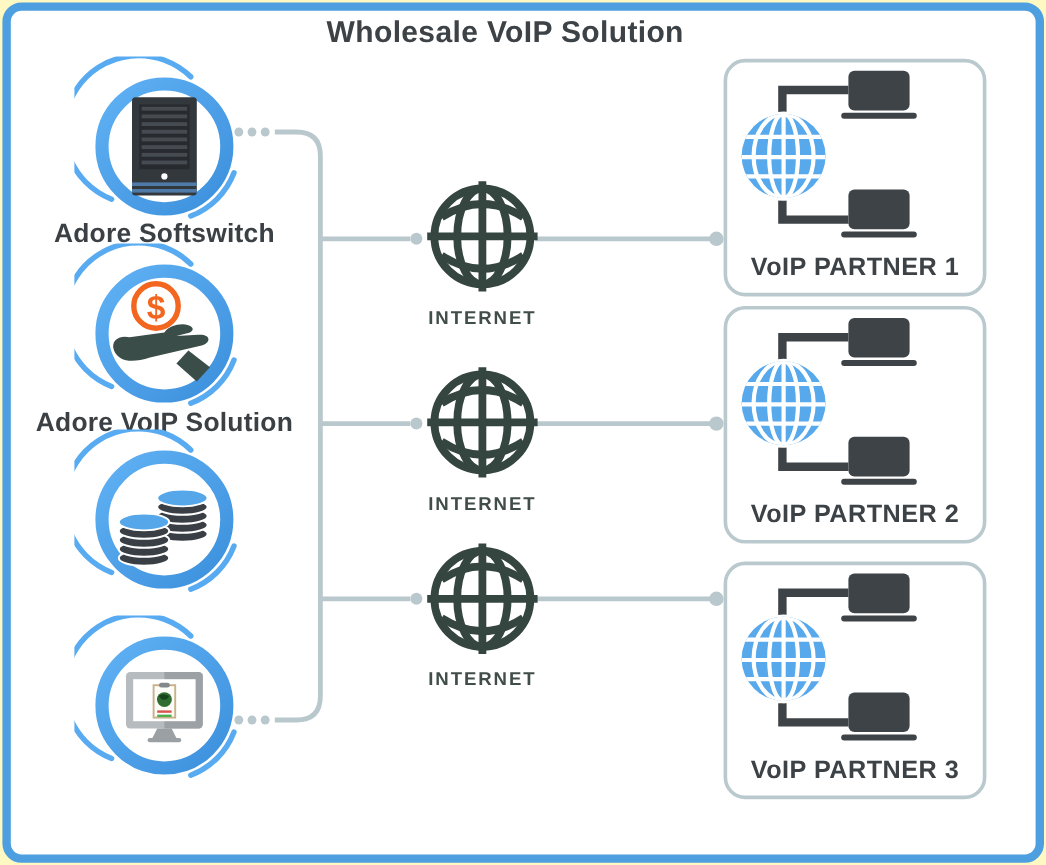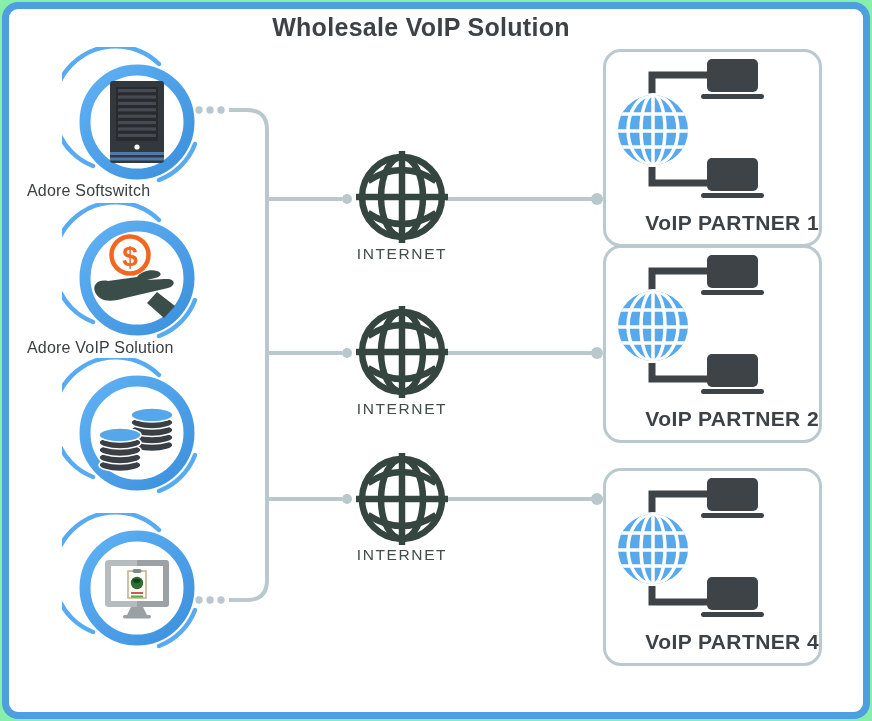--- a/index.html
+++ b/index.html
@@ -1,46 +1,46 @@
 <!DOCTYPE html>
 <html><head>
 <meta charset="utf-8">
 <style>
   html,body{margin:0;padding:0;background:#fff;}
   .canvas{
     position:relative;width:872px;height:721px;overflow:hidden;
-    font-family:"Liberation Sans",sans-serif;background:#86efac;
+    font-family:"Liberation Sans",sans-serif;background:#fef9c3;
   }
   .frame{
     position:absolute;left:2px;top:2px;width:868px;height:717px;
     box-sizing:border-box;border:7px solid #4d9fe0;border-radius:16px;background:#ffffff;
   }
   .title{
     position:absolute;left:0;top:13px;width:842px;text-align:center;
     font-size:25px;font-weight:600;color:#3d4246;letter-spacing:.3px;
   }
   .wires{position:absolute;left:0;top:0;width:872px;height:721px;}
   .lnode{position:absolute;width:150px;height:150px;}
   .badge{position:absolute;left:0;top:0;width:150px;height:150px;}
   .llabel{
-    position:absolute;width:220px;
-    font-size:16px;font-weight:400;color:#3b4044;letter-spacing:.2px;
+    position:absolute;width:220px;text-align:center;
+    font-size:22px;font-weight:700;color:#3b4044;letter-spacing:.2px;
   }
   .iglobe{position:absolute;width:96px;height:96px;}
   .ilabel{
     position:absolute;width:160px;text-align:center;
-    font-size:15.5px;font-weight:400;color:#414d48;letter-spacing:1.6px;
+    font-size:15.5px;font-weight:700;color:#414d48;letter-spacing:1.6px;margin-top:12px;
   }
   .pbox{
     position:absolute;left:603px;width:219px;height:198px;box-sizing:border-box;
     border:3px solid #bac9ce;border-radius:18px;background:#fff;
   }
   .pscene{position:absolute;left:0;top:0;width:213px;height:192px;}
   .plabel{
-    position:absolute;left:0;bottom:9px;width:213px;text-align:right;
+    position:absolute;left:0;bottom:9px;width:213px;text-align:center;
     font-size:21px;font-weight:600;color:#3d4246;letter-spacing:.4px;
   }
 </style>
 </head>
 <body>
 
 <svg width="0" height="0" style="position:absolute" aria-hidden="true">
   <defs>
     <linearGradient id="ringGrad" x1="0" y1="0" x2="1" y2="1">
       <stop offset="0" stop-color="#60b1f4"></stop>
@@ -229,21 +229,21 @@
           <ellipse rx="25" ry="35"></ellipse>
           <line x1="-35" y1="-16" x2="35" y2="-16"></line>
           <line x1="-35" y1="1" x2="35" y2="1"></line>
           <line x1="-35" y1="17" x2="35" y2="17"></line>
         </g>
       </g>
     </svg>
     <div class="plabel">VoIP PARTNER 1</div>
   </div>
 
-  <div class="pbox" style="top:245px">
+  <div class="pbox" style="top:255px">
     <svg class="pscene" viewBox="0 0 213 192">
       <g stroke="#3e4347" stroke-width="7" fill="none">
         <path d="M46,45 V23 H101"></path>
         <path d="M46,115 V131 H101"></path>
       </g>
       <g fill="#3e4347">
         <rect x="101" y="7" width="51" height="33" rx="5"></rect>
         <rect x="95" y="42" width="63" height="5" rx="2.5"></rect>
         <rect x="101" y="106" width="51" height="33" rx="5"></rect>
         <rect x="95" y="141" width="63" height="5" rx="2.5"></rect>
@@ -282,15 +282,15 @@
         <g clip-path="url(#bglobeClip)" stroke="#ffffff" stroke-width="3.5" fill="none">
           <line x1="0" y1="-35" x2="0" y2="35"></line>
           <ellipse rx="12" ry="35"></ellipse>
           <ellipse rx="25" ry="35"></ellipse>
           <line x1="-35" y1="-16" x2="35" y2="-16"></line>
           <line x1="-35" y1="1" x2="35" y2="1"></line>
           <line x1="-35" y1="17" x2="35" y2="17"></line>
         </g>
       </g>
     </svg>
-    <div class="plabel">VoIP PARTNER 4</div>
+    <div class="plabel">VoIP PARTNER 3</div>
   </div>
 </div>
 
 </body></html>

